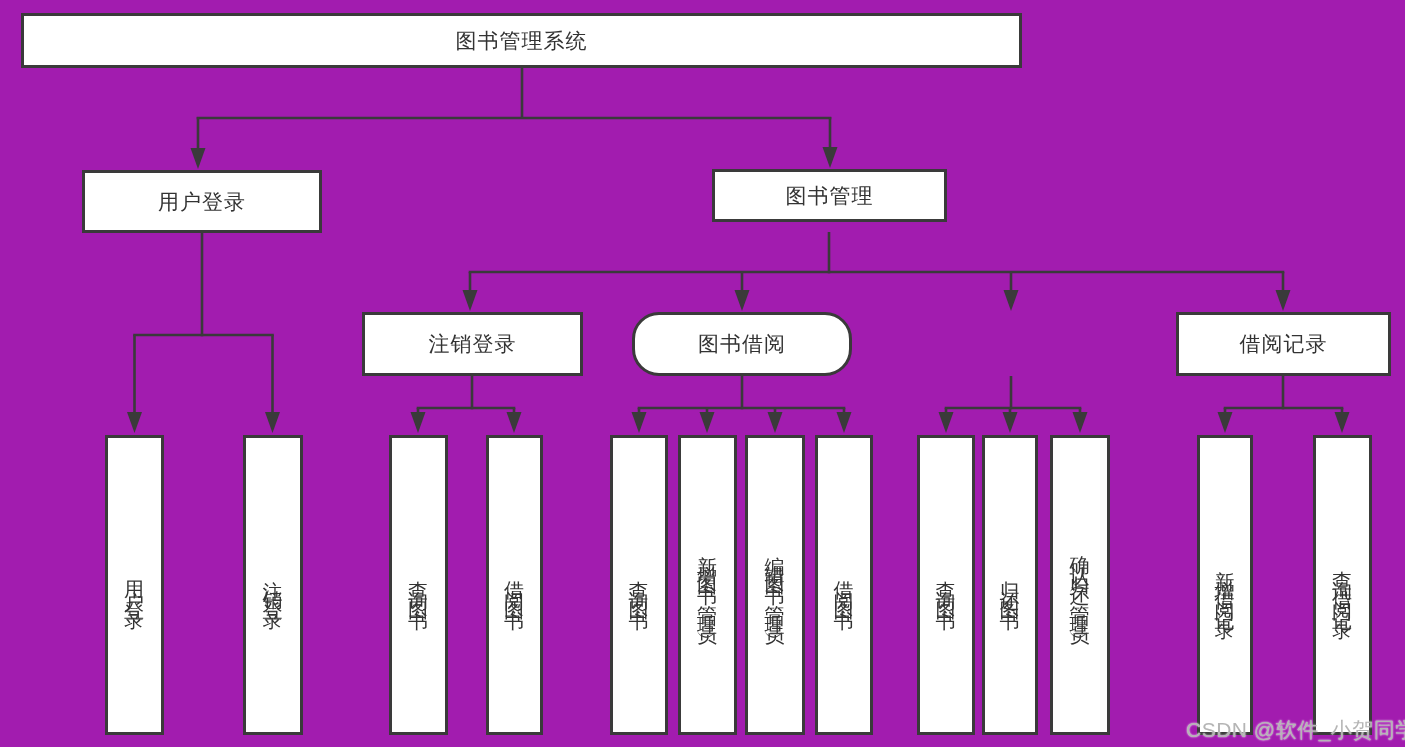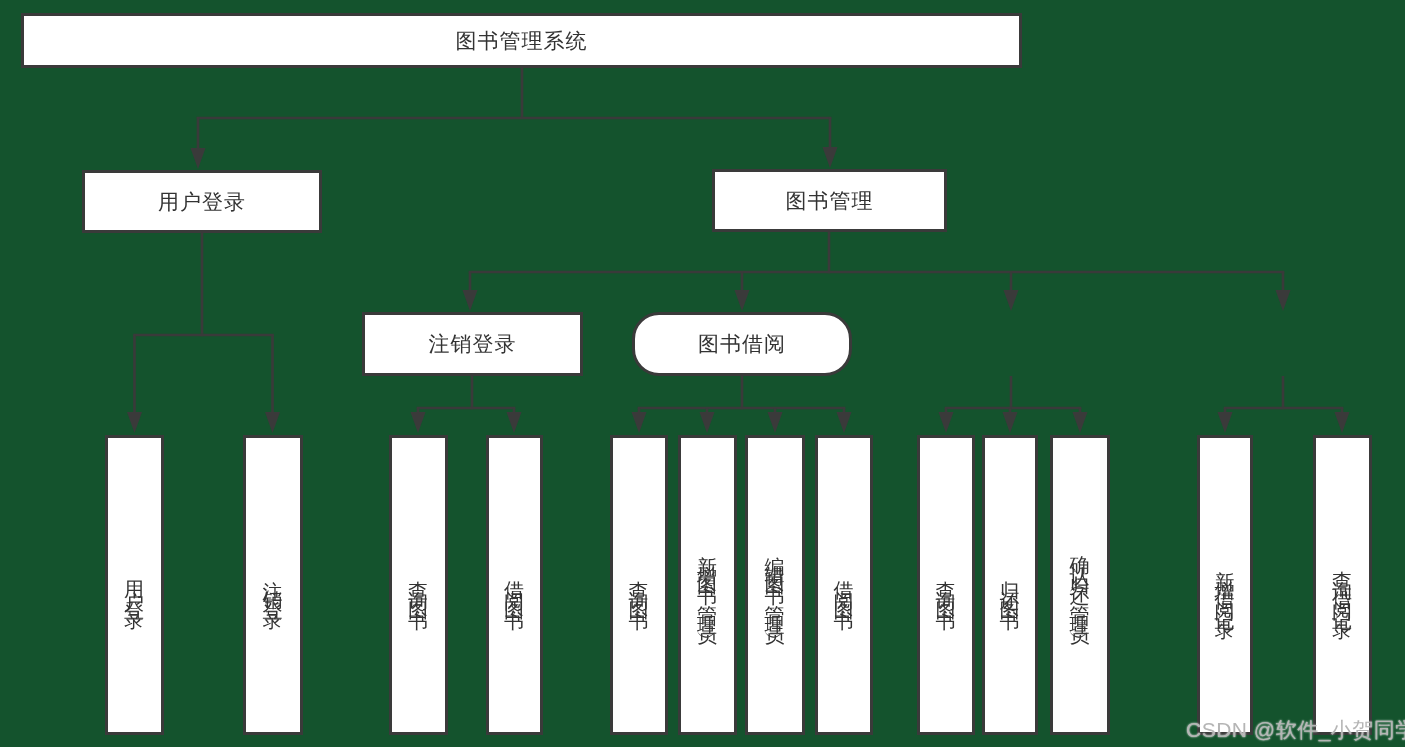--- a/index.html
+++ b/index.html
@@ -5,21 +5,21 @@
   html, body {
     margin: 0;
     padding: 0;
     background: #ffffff;
     font-family: "Liberation Sans", "DejaVu Sans", sans-serif;
   }
   #stage {
     position: relative;
     width: 1405px;
     height: 747px;
-    background: #14532d;
+    background: #a21caf;
     overflow: hidden;
   }
   #connectors {
     position: absolute;
     left: 0; top: 0;
     width: 1405px; height: 747px;
     z-index: 1;
   }
   .node {
     position: absolute;
@@ -135,30 +135,33 @@
     </g>
   </svg>
 
   <div class="node" style="left:21px; top:13px; width:1001px; height:55px;">
     <span class="hlabel">图书管理系统</span>
   </div>
 
   <div class="node" style="left:82px; top:170px; width:240px; height:63px;">
     <span class="hlabel">用户登录</span>
   </div>
-  <div class="node" style="left:712px; top:169px; width:235px; height:63px;">
+  <div class="node" style="left:712px; top:169px; width:235px; height:53px;">
     <span class="hlabel">图书管理</span>
   </div>
 
   <div class="node" style="left:362px; top:312px; width:221px; height:64px;">
     <span class="hlabel">注销登录</span>
   </div>
   <div class="node" style="left:632px; top:312px; width:220px; height:64px;border-radius:27px;">
     <span class="hlabel">图书借阅</span>
   </div>
+  <div class="node" style="left:1176px; top:312px; width:215px; height:64px;">
+    <span class="hlabel">借阅记录</span>
+  </div>
 
   <div class="node leaf" style="left:105px; top:435px; width:59px; height:300px;">
     <span>用户登录</span>
   </div>
   <div class="node leaf" style="left:243px; top:435px; width:60px; height:300px;">
     <span>注销登录</span>
   </div>
 
   <div class="node leaf" style="left:389px; top:435px; width:59px; height:300px;">
     <span>查询图书</span>

